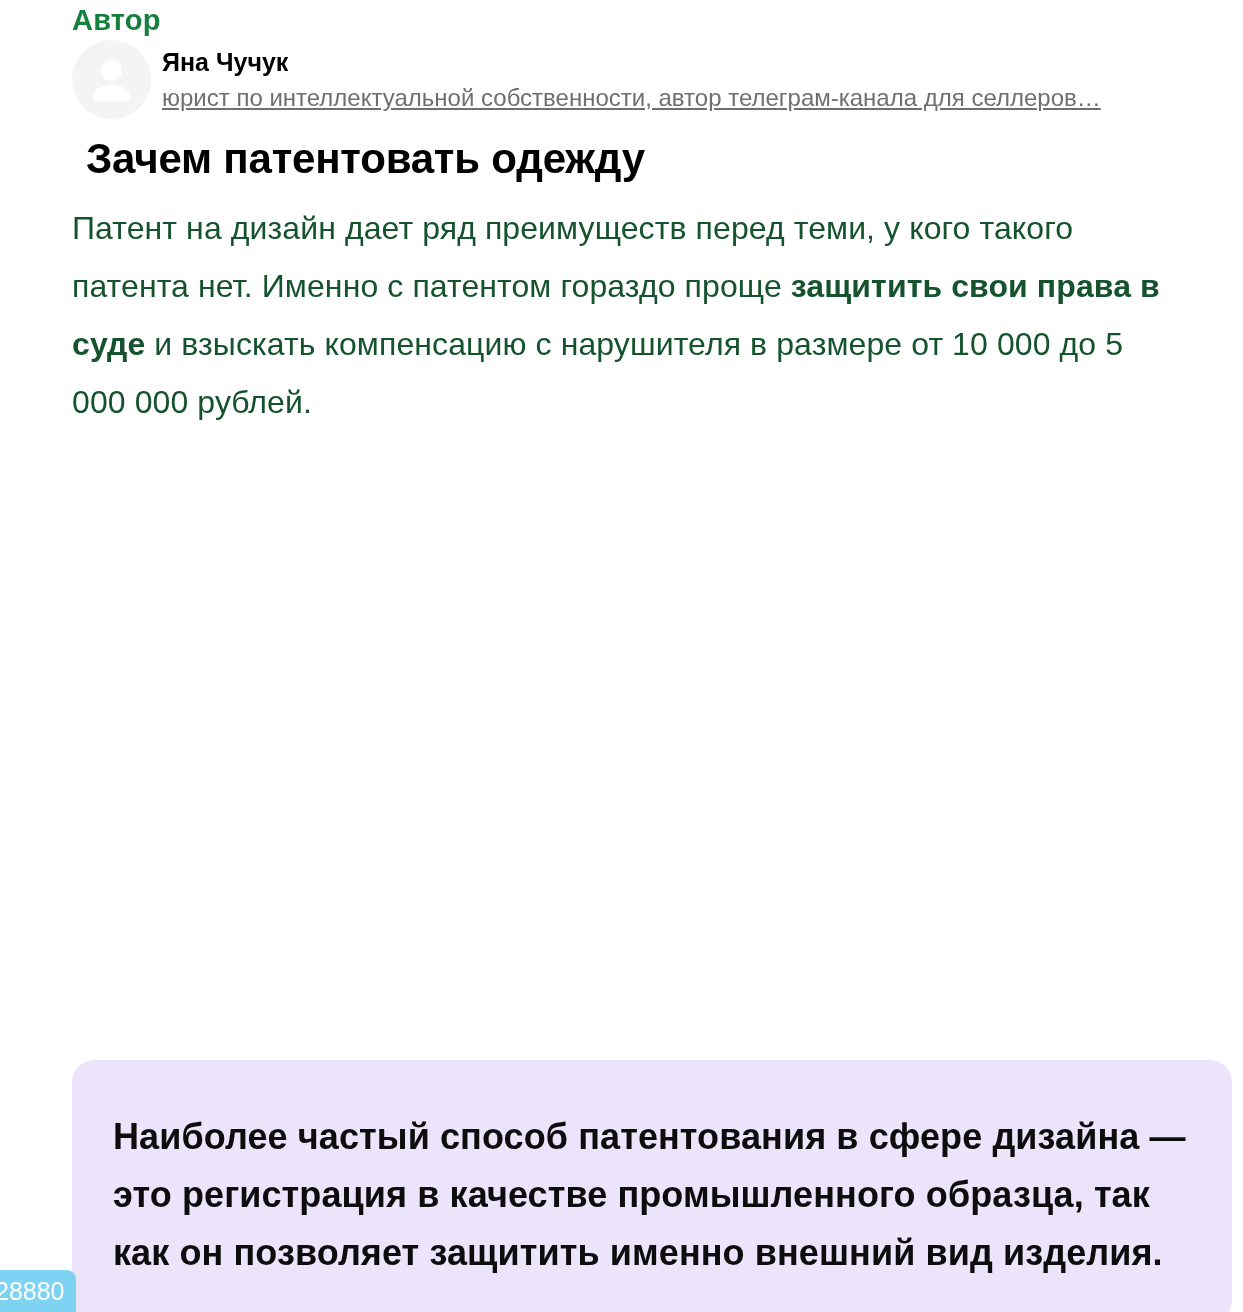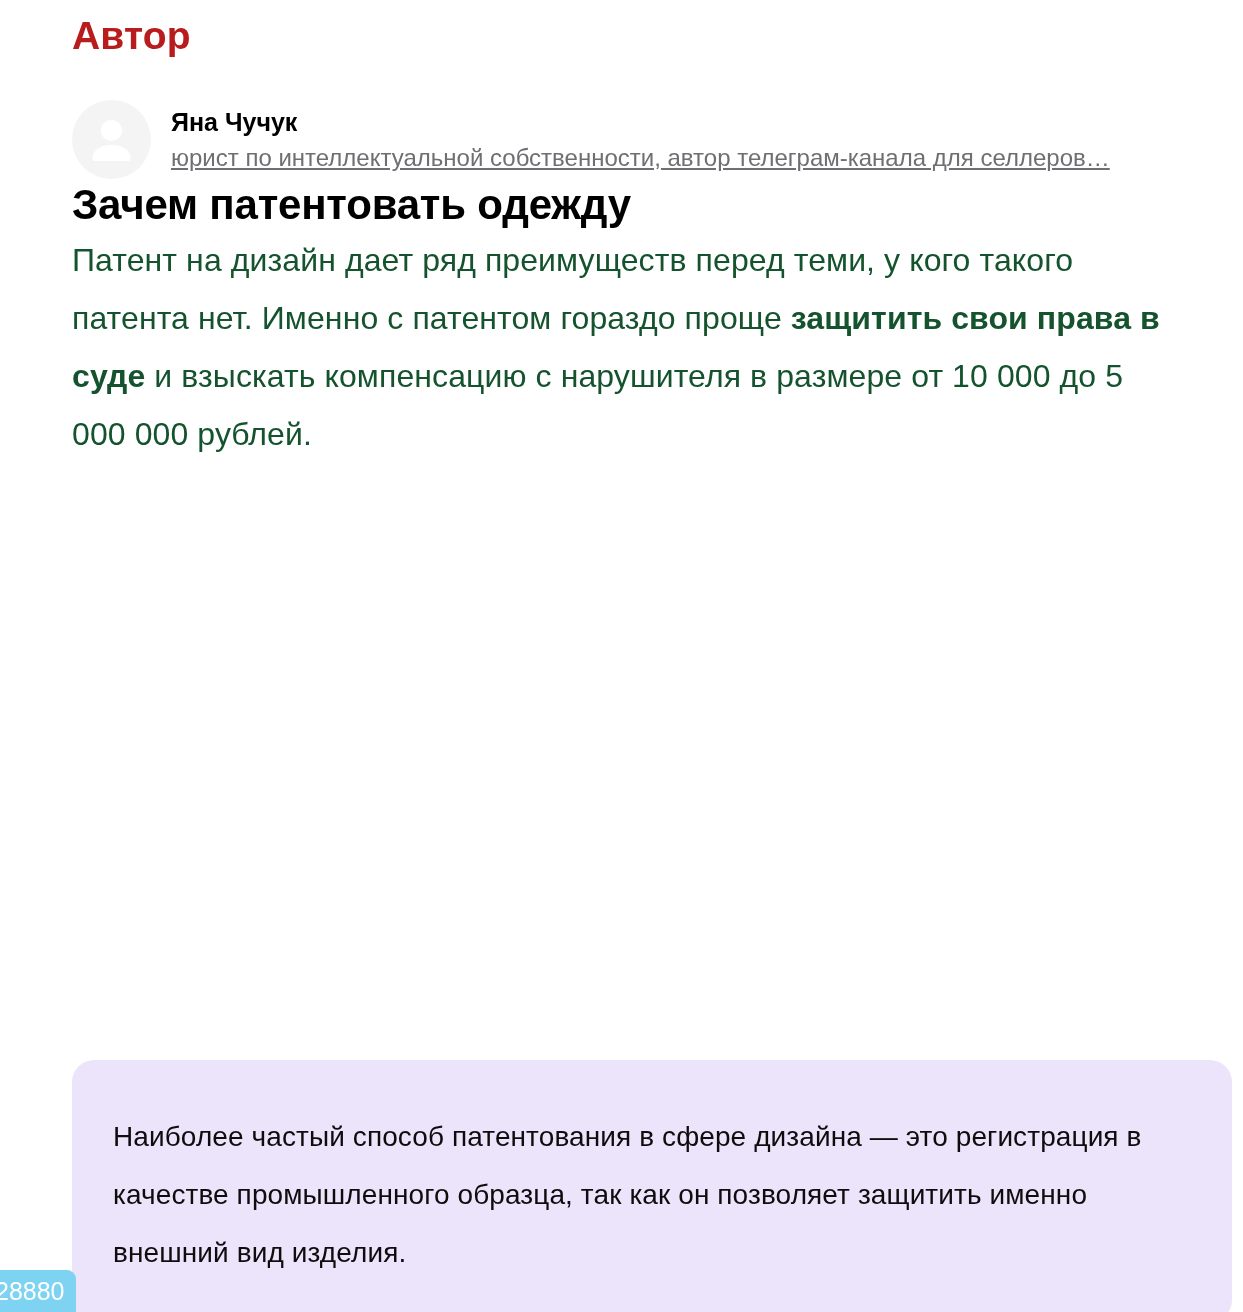--- a/index.html
+++ b/index.html
@@ -20,33 +20,32 @@
   .page {
     position: relative;
     width: 1243px;
     height: 1312px;
     box-sizing: border-box;
     padding: 0 72px;
   }
 
   
   .author-label {
-    font-size: 39px;
+    font-size: 29px;
     font-weight: 600;
     letter-spacing: 0.2px;
-    color: #b91c1c;
-    padding-top: 16px;
+    color: #15803d;
+    padding-top: 0;
     line-height: 40px;
   }
 
   .author-row {
     display: flex;
     align-items: center;
-    margin-top: 44px;
-    gap: 20px;
+    gap: 11px;
   }
 
   .avatar {
     width: 79px;
     height: 79px;
     flex: 0 0 79px;
     border-radius: 50%;
     background: #f4f4f5;
     position: relative;
   }
@@ -82,21 +81,21 @@
     margin-top: 2px;
     text-decoration: underline;
   }
 
   
   h2.section-heading {
     font-size: 42px;
     font-weight: 700;
     line-height: 52px;
     letter-spacing: -0.2px;
-    margin: 0;
+    margin: 14px;
     color: #000000;
   }
   .heading-1 { margin-top: 62px; }
   .heading-2 { margin-top: 96px; }
 
   
   p.body-text {
     font-size: 32px;
     font-weight: 400;
     line-height: 58px;
@@ -117,22 +116,22 @@
     position: absolute;
     left: 72px;
     top: 1060px;
     width: 1160px;
     box-sizing: border-box;
     background: #ece4fb;
     border-radius: 22px;
     padding: 48px 40px 40px 41px;
   }
   .callout-text {
-    font-size: 28px;
-    font-weight: 400;
+    font-size: 36px;
+    font-weight: 700;
     line-height: 58px;
     margin: 0;
     color: #0d0d0d;
     letter-spacing: 0.1px;
   }
 
   
   .corner-badge {
     position: absolute;
     left: -16px;

